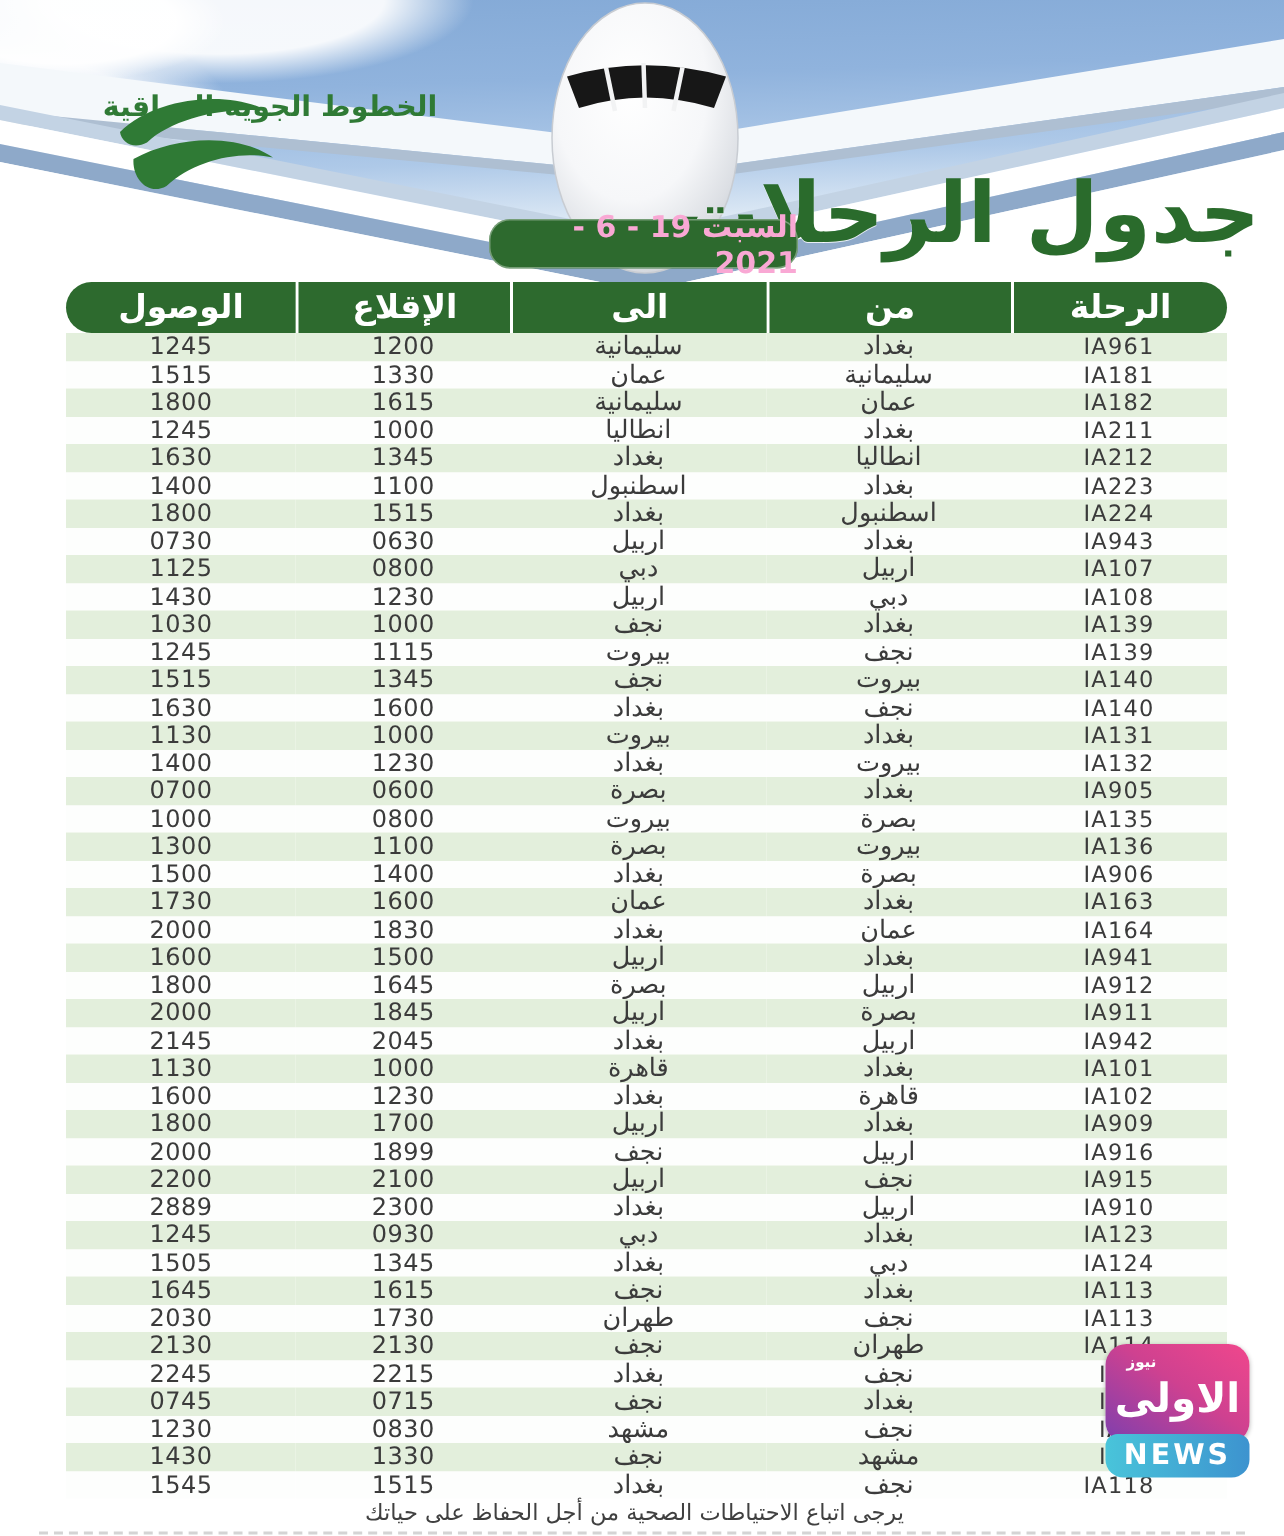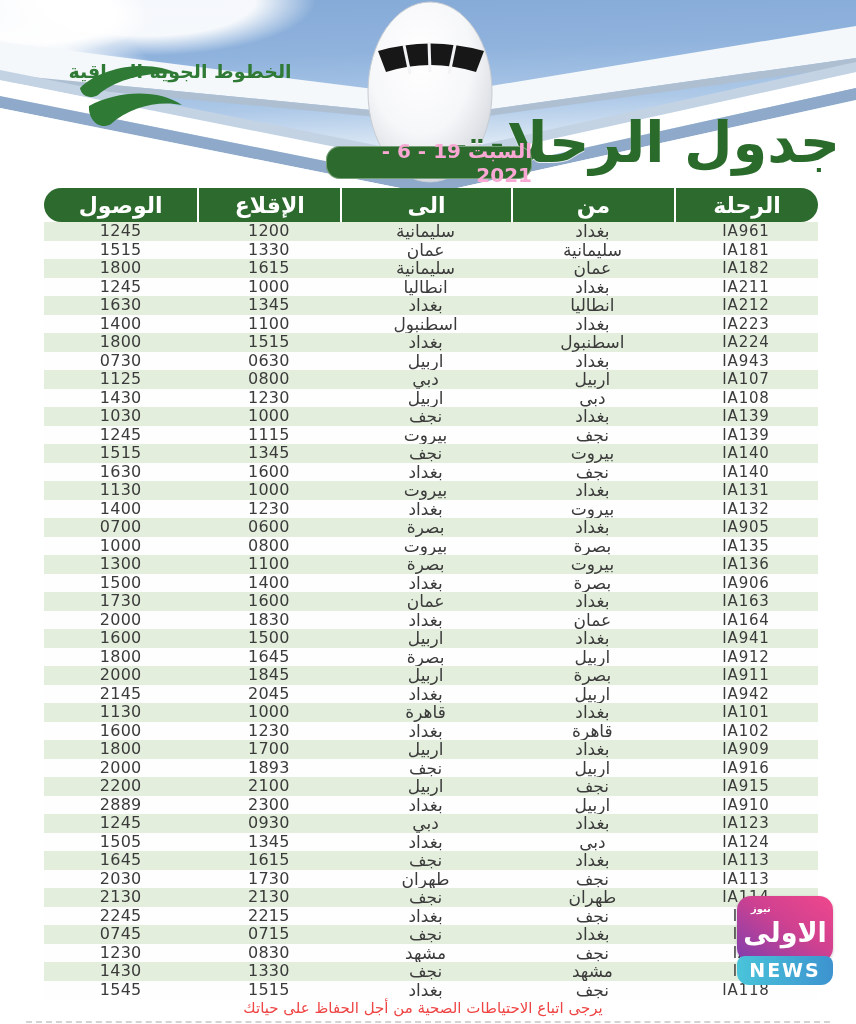--- a/index.html
+++ b/index.html
@@ -55,21 +55,21 @@
     color:#3b3b3b; overflow:hidden; white-space:nowrap;
   }
   .sched tbody tr:nth-child(odd) {background:#e3efdc;}
   .sched tbody tr:nth-child(even){background:#fdfefd;}
   .c-city  {font-size:17px;}
   .c-num   {font-size:16px; font-weight:500; letter-spacing:.3px;}
   .c-flight{font-size:15px; font-weight:500; letter-spacing:.8px;}
   
   .footer-note{
     position:absolute; left:0; top:999px; width:846px; text-align:center;
-    font-size:15px; color:#ef4444; direction:rtl; z-index:2;
+    font-size:15px; color:#404040; direction:rtl; z-index:2;
   }
   .page::after{
     content:""; position:absolute; left:26px; right:26px; bottom:1px;
     border-bottom:2px dashed #d4d4d4;
   }
   
   .news-logo{position:absolute; right:23px; top:896px; width:96px; z-index:5;}
   .news-sq{
     position:relative; height:66px; border-radius:14px;
     background:linear-gradient(215deg,#f0478c 0%,#cf4190 45%,#7d3fae 100%);
@@ -354,21 +354,21 @@
           <td class="c-flight">IA909</td>
           <td class="c-city">بغداد</td>
           <td class="c-city">اربيل</td>
           <td class="c-num">1700</td>
           <td class="c-num">1800</td>
         </tr>
         <tr>
           <td class="c-flight">IA916</td>
           <td class="c-city">اربيل</td>
           <td class="c-city">نجف</td>
-          <td class="c-num">1893</td>
+          <td class="c-num">1899</td>
           <td class="c-num">2000</td>
         </tr>
         <tr>
           <td class="c-flight">IA915</td>
           <td class="c-city">نجف</td>
           <td class="c-city">اربيل</td>
           <td class="c-num">2100</td>
           <td class="c-num">2200</td>
         </tr>
         <tr>

